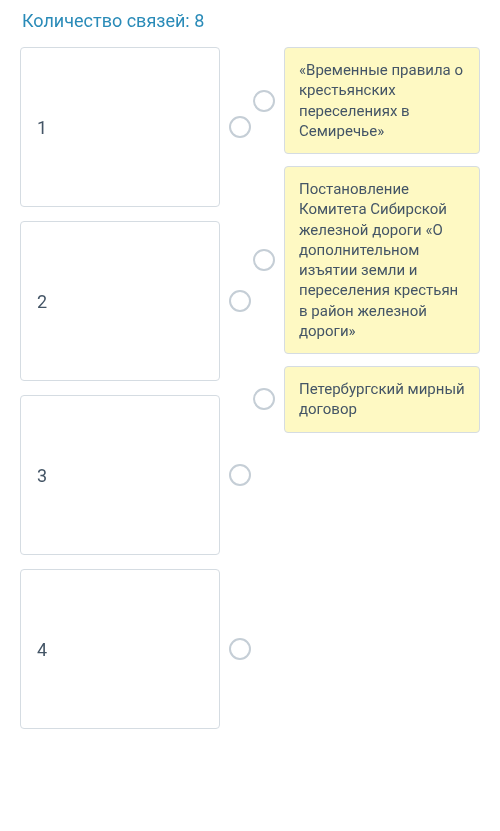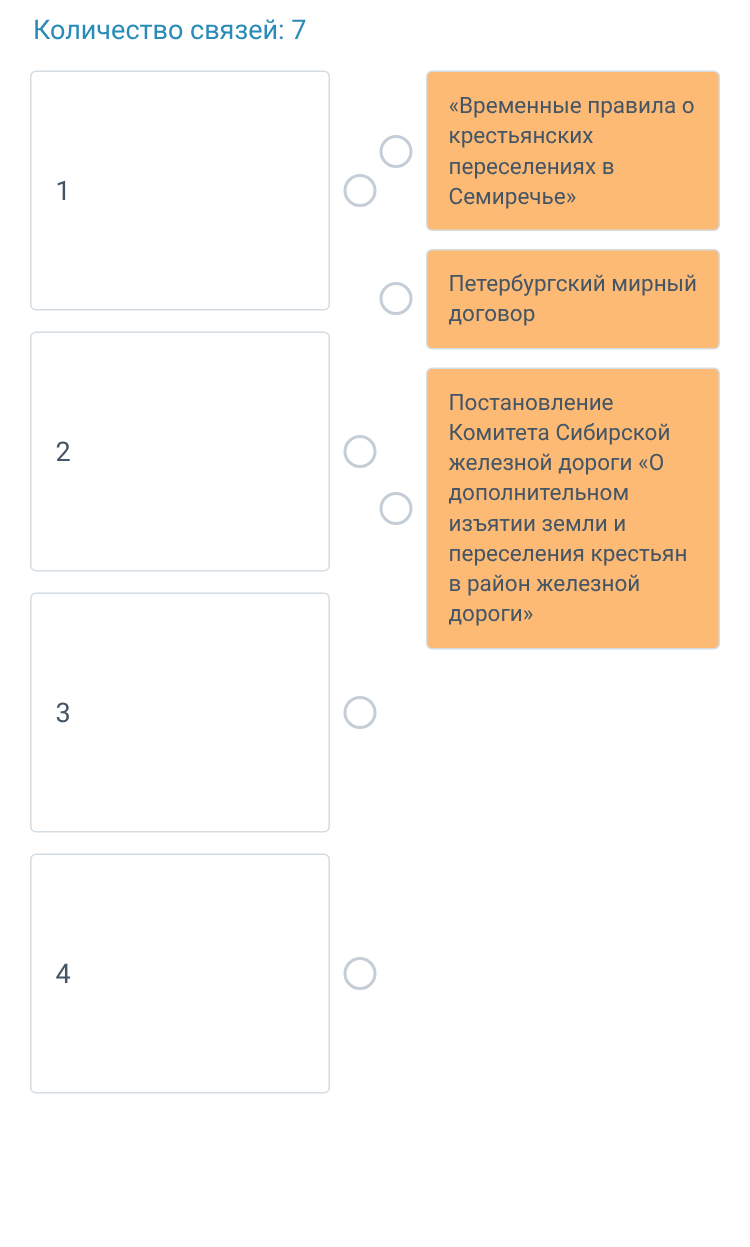--- a/index.html
+++ b/index.html
@@ -63,21 +63,21 @@
       border-radius: 50%;
       background: #fff;
     }
     .right-card {
       border: 1px solid #d5dce2;
       border-radius: 4px;
       padding: 12px 14px 12px 14px;
       position: relative;
       display: flex;
       align-items: center;
-      background: #fdba74;
+      background: #fef9c3;
       min-height: 60px;
     }
     .right-connector {
       position: absolute;
       left: -32px;
       top: 50%;
       transform: translateY(-50%);
       width: 22px;
       height: 22px;
       border: 2px solid #c5ced6;
@@ -91,21 +91,21 @@
       word-break: break-word;
     }
     .connector-gap {
       width: 40px;
       flex: 0 0 40px;
     }
   </style>
 </head>
 <body>
 
-<div class="header">Количество связей: 7</div>
+<div class="header">Количество связей: 8</div>
 
 <div class="match-container">
 
   <div class="left-column">
     <div class="left-card">
       <span class="num">1</span>
       <span class="left-connector"></span>
     </div>
     <div class="left-card">
       <span class="num">2</span>
@@ -123,21 +123,21 @@
 
   <div class="connector-gap"></div>
 
   <div class="right-column">
     <div class="right-card">
       <span class="right-connector"></span>
       <span class="text">«Временные правила о крестьянских переселениях в Семиречье»</span>
     </div>
     <div class="right-card">
       <span class="right-connector"></span>
-      <span class="text">Петербургский мирный договор</span>
+      <span class="text">Постановление Комитета Сибирской железной дороги «О дополнительном изъятии земли и переселения крестьян в район железной дороги»</span>
     </div>
     <div class="right-card">
       <span class="right-connector"></span>
-      <span class="text">Постановление Комитета Сибирской железной дороги «О дополнительном изъятии земли и переселения крестьян в район железной дороги»</span>
+      <span class="text">Петербургский мирный договор</span>
     </div>
   </div>
 
 </div>
 
 </body></html>

